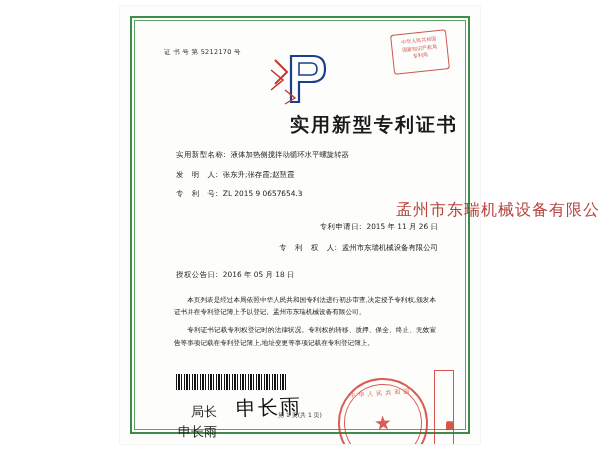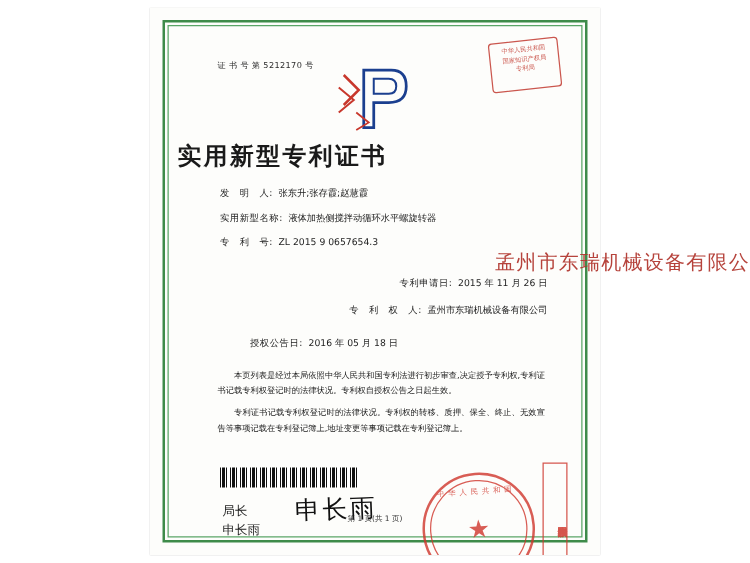--- a/index.html
+++ b/index.html
@@ -49,21 +49,21 @@
   .content {
     position: absolute;
     left: 22px;
     top: 20px;
     right: 22px;
     bottom: 18px;
   }
   
   .cert-no {
     position: absolute;
-    left: 32px;
+    left: 22px;
     top: 22px;
     font-size: 6.5px;
     color: #2a2a2a;
     letter-spacing: 0.3px;
     white-space: nowrap;
   }
   .top-stamp {
     position: absolute;
     right: 10px;
     top: 6px;
@@ -88,21 +88,21 @@
     top: 24px;
     transform: translateX(-50%);
     width: 78px;
     height: 58px;
   }
   .doc-title {
     position: absolute;
     left: 0;
     right: 0;
     top: 86px;
-    text-align: left;
+    text-align: right;
     font-family: "DejaVu Serif", serif;
     font-weight: bold;
     font-size: 19px;
     letter-spacing: 2px;
     color: #1a1a1a;
   }
   .fields {
     position: absolute;
     left: 34px;
     right: 20px;
@@ -133,21 +133,20 @@
     text-align: right;
   }
   .fields2 .field-row { margin-bottom: 11px; }
   .grant-row {
     position: absolute;
     left: 34px;
     top: 244px;
     font-size: 7.4px;
     color: #1d1d1d;
     white-space: nowrap;
-    margin-left: 24px;
   }
   .body-text {
     position: absolute;
     left: 32px;
     right: 22px;
     top: 268px;
     font-size: 6.6px;
     line-height: 1.85;
     color: #222;
     text-align: justify;
@@ -161,23 +160,24 @@
     height: 16px;
     background: repeating-linear-gradient(to right,
       #111 0px, #111 1px, #fff 1px, #fff 2px,
       #111 2px, #111 4px, #fff 4px, #fff 5px,
       #111 5px, #111 6px, #fff 6px, #fff 8px);
   }
   .signature-block {
     position: absolute;
     left: 36px;
     top: 376px;
-    font-size: 10px;
+    font-size: 13px;
     color: #1d1d1d;
     line-height: 1.5;
+    text-align: right;
   }
   .handwriting {
     position: absolute;
     left: 94px;
     top: 368px;
     font-family: "DejaVu Serif", serif;
     font-size: 20px;
     letter-spacing: 2px;
     color: #111;
     transform: rotate(-2deg);
@@ -286,26 +286,26 @@
         <path d="M38 13 L50 13 Q56 13 56 19 Q56 25 50 25 L38 25 Z" fill="none" stroke="#1b3f8f" stroke-width="1.6"></path>
         <path d="M14 10 L26 22 L14 34" fill="none" stroke="#c8372c" stroke-width="2"></path>
         <path d="M10 20 L22 30 L10 40" fill="none" stroke="#c8372c" stroke-width="1.6"></path>
         <path d="M24 40 L34 48 L24 54" fill="none" stroke="#c8372c" stroke-width="1.4"></path>
       </svg>
 
       <div class="doc-title">实用新型专利证书</div>
 
       <div class="fields">
         <div class="field-row">
+          <span class="field-label">实用新型名称:</span>
+          <span class="field-value">液体加热侧搅拌动循环水平螺旋转器</span>
+        </div>
+        <div class="field-row">
           <span class="field-label">发　明　人:</span>
           <span class="field-value">张东升;张存霞;赵慧霞</span>
-        </div>
-        <div class="field-row">
-          <span class="field-label">实用新型名称:</span>
-          <span class="field-value">液体加热侧搅拌动循环水平螺旋转器</span>
         </div>
         <div class="field-row">
           <span class="field-label">专　利　号:</span>
           <span class="field-value">ZL 2015 9 0657654.3</span>
         </div>
       </div>
 
       <div class="fields2">
         <div class="field-row">
           <span class="field-label">专利申请日:</span>
@@ -316,21 +316,21 @@
           <span class="field-value">孟州市东瑞机械设备有限公司</span>
         </div>
       </div>
 
       <div class="grant-row">
         <span class="field-label">授权公告日:</span>
         <span class="field-value">2016 年 05 月 18 日</span>
       </div>
 
       <div class="body-text">
-        <p>本页列表是经过本局依照中华人民共和国专利法进行初步审查,决定授予专利权,专利证书记载专利权登记时的法律状况。专利权自授权公告之日起生效。</p>
+        <p>本页列表是经过本局依照中华人民共和国专利法进行初步审查,决定授予专利权,颁发本证书并在专利登记簿上予以登记。孟州市东瑞机械设备有限公司。</p>
         <p>专利证书记载专利权登记时的法律状况。专利权的转移、质押、保全、终止、无效宣告等事项记载在专利登记簿上,地址变更等事项记载在专利登记簿上。</p>
       </div>
 
       <div class="barcode"></div>
 
       <div class="signature-block">
         <div>局长</div>
         <div>申长雨</div>
       </div>
 

